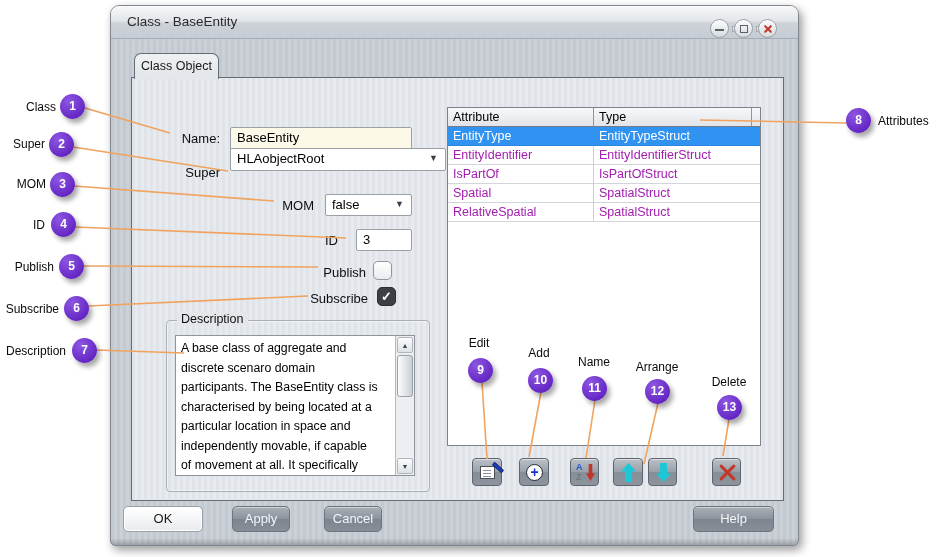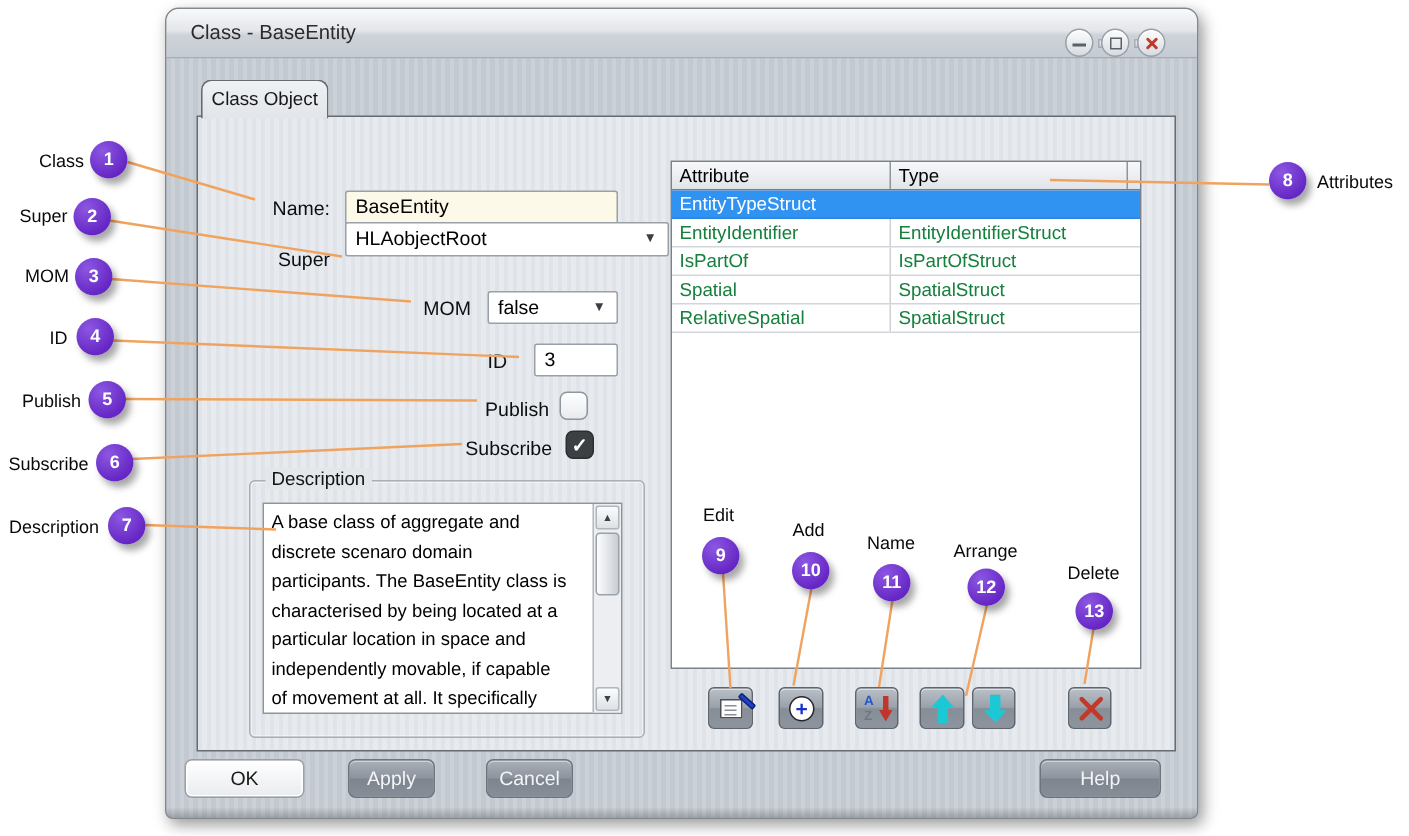--- a/index.html
+++ b/index.html
@@ -71,21 +71,21 @@
               background:linear-gradient(90deg,#fdfdfe,#c9ced5); }
 
   
   .attr-panel { position:absolute; left:315px; top:29px; width:314px; height:339px;
                 background:#fff; border:1px solid #7b828a; }
   .tbl-head { display:flex; height:19px; line-height:18px; font-size:12.5px; color:#000;
               background:linear-gradient(#f7f8fa,#e1e4e8); border-bottom:1px solid #767c83; }
   .h1 { width:146px; padding-left:5px; border-right:1px solid #8f959c; }
   .h2 { width:158px; padding-left:5px; border-right:1px solid #8f959c; }
   .hs { flex:1; }
-  .tbl-row { display:flex; height:19px; line-height:18px; font-size:12.5px; color:#15803d;
+  .tbl-row { display:flex; height:19px; line-height:18px; font-size:12.5px; color:#a21caf;
              border-bottom:1px solid #d2d6da; }
   .tbl-row .c1 { width:146px; padding-left:5px; border-right:1px solid #cdd1d6; }
   .tbl-row .c2 { flex:1; padding-left:5px; }
   .tbl-row.selected { background:#3093f2; color:#fff; border-bottom:1px solid #2a86e0; }
   .tbl-row.selected .c1 { border-right-color:#3093f2; }
 
   
   .icon-btn { position:absolute; top:380px; height:28px; border:1px solid #5f656c; border-radius:4px;
               background:linear-gradient(#bac0c7 0%,#9aa1aa 48%,#868e97 52%,#8d949d 100%);
               box-shadow:inset 0 1px 0 rgba(255,255,255,.5); }
@@ -202,20 +202,21 @@
       </div>
     </div>
 
     <div class="attr-panel">
       <div class="tbl-head">
         <div class="h1">Attribute</div>
         <div class="h2">Type</div>
         <div class="hs"></div>
       </div>
       <div class="tbl-row selected">
+        <div class="c1">EntityType</div>
         <div class="c2">EntityTypeStruct</div>
       </div>
       <div class="tbl-row">
         <div class="c1">EntityIdentifier</div>
         <div class="c2">EntityIdentifierStruct</div>
       </div>
       <div class="tbl-row">
         <div class="c1">IsPartOf</div>
         <div class="c2">IsPartOfStruct</div>
       </div>

